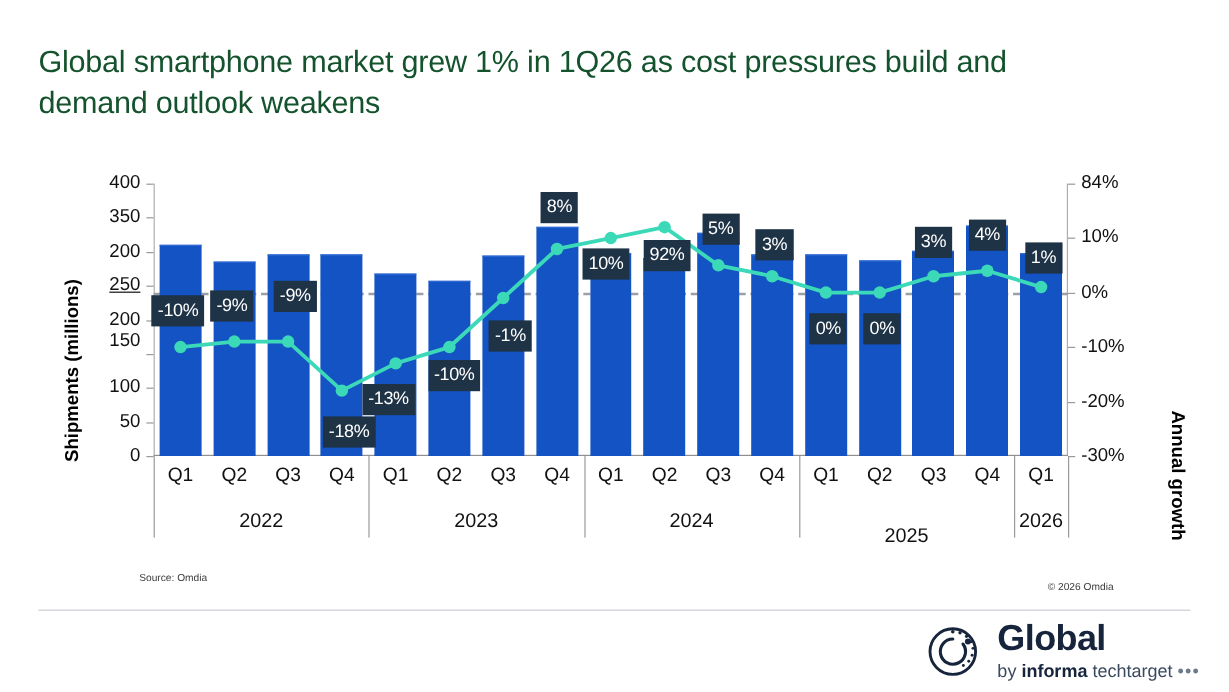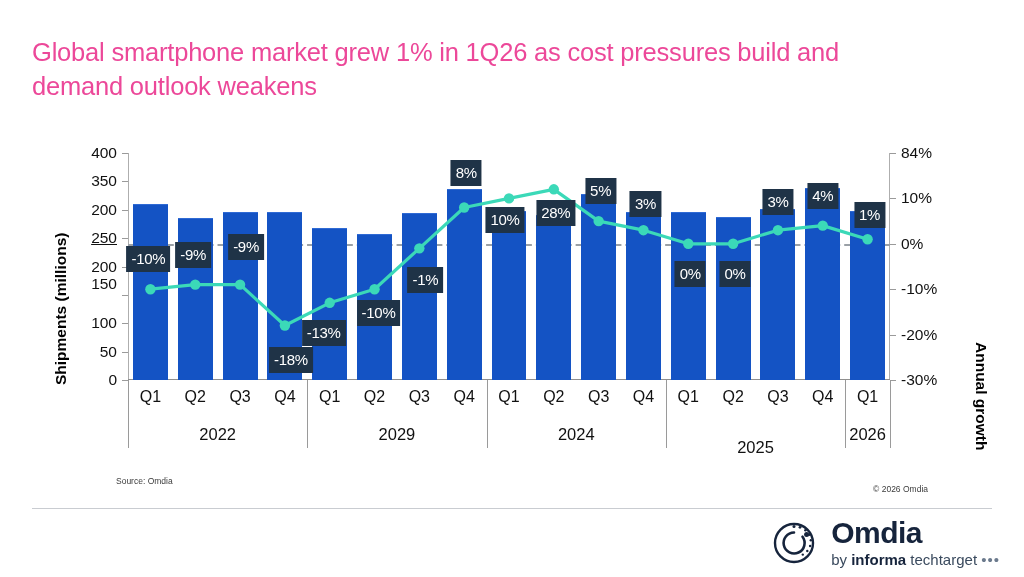--- a/index.html
+++ b/index.html
@@ -11,21 +11,21 @@
   }
   .slide { position: relative; width: 1024px; height: 577px; background:#fff; }
 
   
   .title {
     position: absolute;
     left: 32px; top: 36px; width: 900px;
     font-size: 25.5px;
     line-height: 1.32;
     font-weight: 400;
-    color: #ec4899;
+    color: #14532d;
     letter-spacing: -0.2px;
   }
 
   
   .chart-area { position: absolute; left: 0; top: 130px; width: 1024px; height: 330px; }
 
   
   .plot {
     position: absolute;
     left: 128px; top: 23px;   
@@ -208,42 +208,42 @@
         </svg>
     <div class="dlabel" style="background: rgb(31, 51, 71); color: rgb(255, 255, 255); left: 20.4118px; top: 106.2px;">-10%</div>
         <div class="dlabel" style="background: rgb(31, 51, 71); color: rgb(255, 255, 255); left: 65.2353px; top: 101.66px;">-9%</div>
         <div class="dlabel" style="background: rgb(31, 51, 71); color: rgb(255, 255, 255); left: 118.059px; top: 93.66px;">-9%</div>
         <div class="dlabel" style="background: rgb(31, 51, 71); color: rgb(255, 255, 255); left: 162.882px; top: 206.52px;">-18%</div>
         <div class="dlabel" style="background: rgb(31, 51, 71); color: rgb(255, 255, 255); left: 195.706px; top: 179.82px;">-13%</div>
         <div class="dlabel" style="background: rgb(31, 51, 71); color: rgb(255, 255, 255); left: 250.529px; top: 160.2px;">-10%</div>
         <div class="dlabel" style="background: rgb(31, 51, 71); color: rgb(255, 255, 255); left: 297.353px; top: 127.34px;">-1%</div>
         <div class="dlabel" style="background: rgb(31, 51, 71); color: rgb(255, 255, 255); left: 338.176px; top: 20.48px;">8%</div>
         <div class="dlabel" style="background: rgb(31, 51, 71); color: rgb(255, 255, 255); left: 377px; top: 67.4px;">10%</div>
-        <div class="dlabel" style="background: rgb(31, 51, 71); color: rgb(255, 255, 255); left: 427.824px; top: 60.32px;">28%</div>
+        <div class="dlabel" style="background: rgb(31, 51, 71); color: rgb(255, 255, 255); left: 427.824px; top: 60.32px;">92%</div>
         <div class="dlabel" style="background: rgb(31, 51, 71); color: rgb(255, 255, 255); left: 472.647px; top: 38.1px;">5%</div>
         <div class="dlabel" style="background: rgb(31, 51, 71); color: rgb(255, 255, 255); left: 517.471px; top: 51.18px;">3%</div>
         <div class="dlabel" style="background: rgb(31, 51, 71); color: rgb(255, 255, 255); left: 562.294px; top: 120.8px;">0%</div>
         <div class="dlabel" style="background: rgb(31, 51, 71); color: rgb(255, 255, 255); left: 607.118px; top: 120.8px;">0%</div>
         <div class="dlabel" style="background: rgb(31, 51, 71); color: rgb(255, 255, 255); left: 649.941px; top: 49.18px;">3%</div>
         <div class="dlabel" style="background: rgb(31, 51, 71); color: rgb(255, 255, 255); left: 694.765px; top: 42.64px;">4%</div>
         <div class="dlabel" style="background: rgb(31, 51, 71); color: rgb(255, 255, 255); left: 741.588px; top: 62.26px;">1%</div>
       </div>
 
     <div id="xlabels">
         <div class="xq" style="left: 150.412px; top: 258px;">Q1</div>
         <div class="xq" style="left: 195.235px; top: 258px;">Q2</div>
         <div class="xq" style="left: 240.059px; top: 258px;">Q3</div>
         <div class="xq" style="left: 284.882px; top: 258px;">Q4</div>
         <div class="xyear" style="left: 217.647px; top: 295px;">2022</div>
         <div class="xsep" style="left: 128px; top: 250px;"></div>
         <div class="xq" style="left: 329.706px; top: 258px;">Q1</div>
         <div class="xq" style="left: 374.529px; top: 258px;">Q2</div>
         <div class="xq" style="left: 419.353px; top: 258px;">Q3</div>
         <div class="xq" style="left: 464.176px; top: 258px;">Q4</div>
-        <div class="xyear" style="left: 396.941px; top: 295px;">2029</div>
+        <div class="xyear" style="left: 396.941px; top: 295px;">2023</div>
         <div class="xsep" style="left: 307.294px; top: 250px;"></div>
         <div class="xq" style="left: 509px; top: 258px;">Q1</div>
         <div class="xq" style="left: 553.824px; top: 258px;">Q2</div>
         <div class="xq" style="left: 598.647px; top: 258px;">Q3</div>
         <div class="xq" style="left: 643.471px; top: 258px;">Q4</div>
         <div class="xyear" style="left: 576.235px; top: 295px;">2024</div>
         <div class="xsep" style="left: 486.588px; top: 250px;"></div>
         <div class="xq" style="left: 688.294px; top: 258px;">Q1</div>
         <div class="xq" style="left: 733.118px; top: 258px;">Q2</div>
         <div class="xq" style="left: 777.941px; top: 258px;">Q3</div>
@@ -271,18 +271,18 @@
           <circle cx="36.2" cy="15.8" r="1.2"></circle>
         <circle cx="37.8" cy="21.3" r="1.2"></circle>
           <circle cx="37.1" cy="27" r="1.2"></circle>
         <circle cx="34.3" cy="32" r="1.2"></circle>
           <circle cx="29.8" cy="35.6" r="1.2"></circle>
       </g>
       <path d="M21 13.5 a10.5 10.5 0 1 0 8.5 4.2" fill="none" stroke="#16243C" stroke-width="2.6" stroke-linecap="round"></path>
       <circle cx="33.6" cy="15.5" r="2.5" fill="#16243C"></circle>
     </svg>
     <div class="logo-text">
-      <div class="logo-name">Omdia</div>
+      <div class="logo-name">Global</div>
       <div class="logo-sub"><span>by </span><b>informa</b><span> techtarget</span> <span class="logo-dots">•••</span></div>
     </div>
   </div>
 
 </div>
 
 </body></html>

